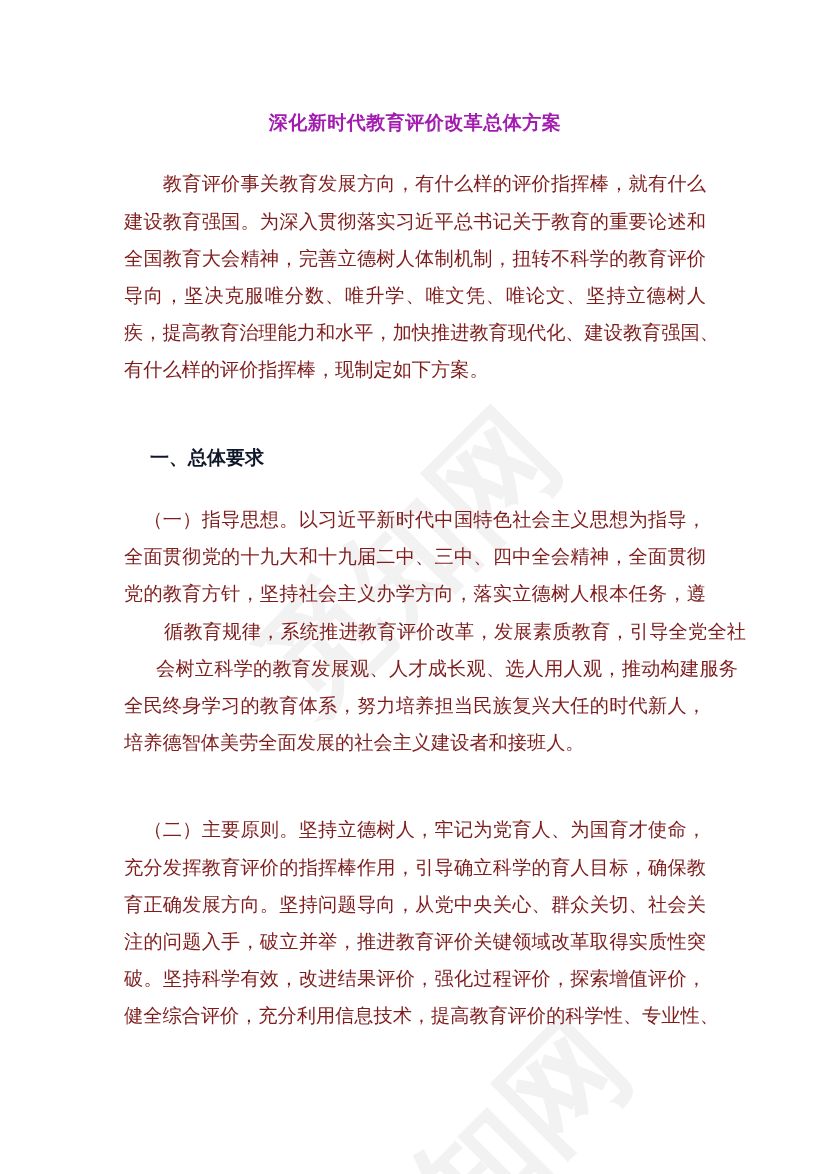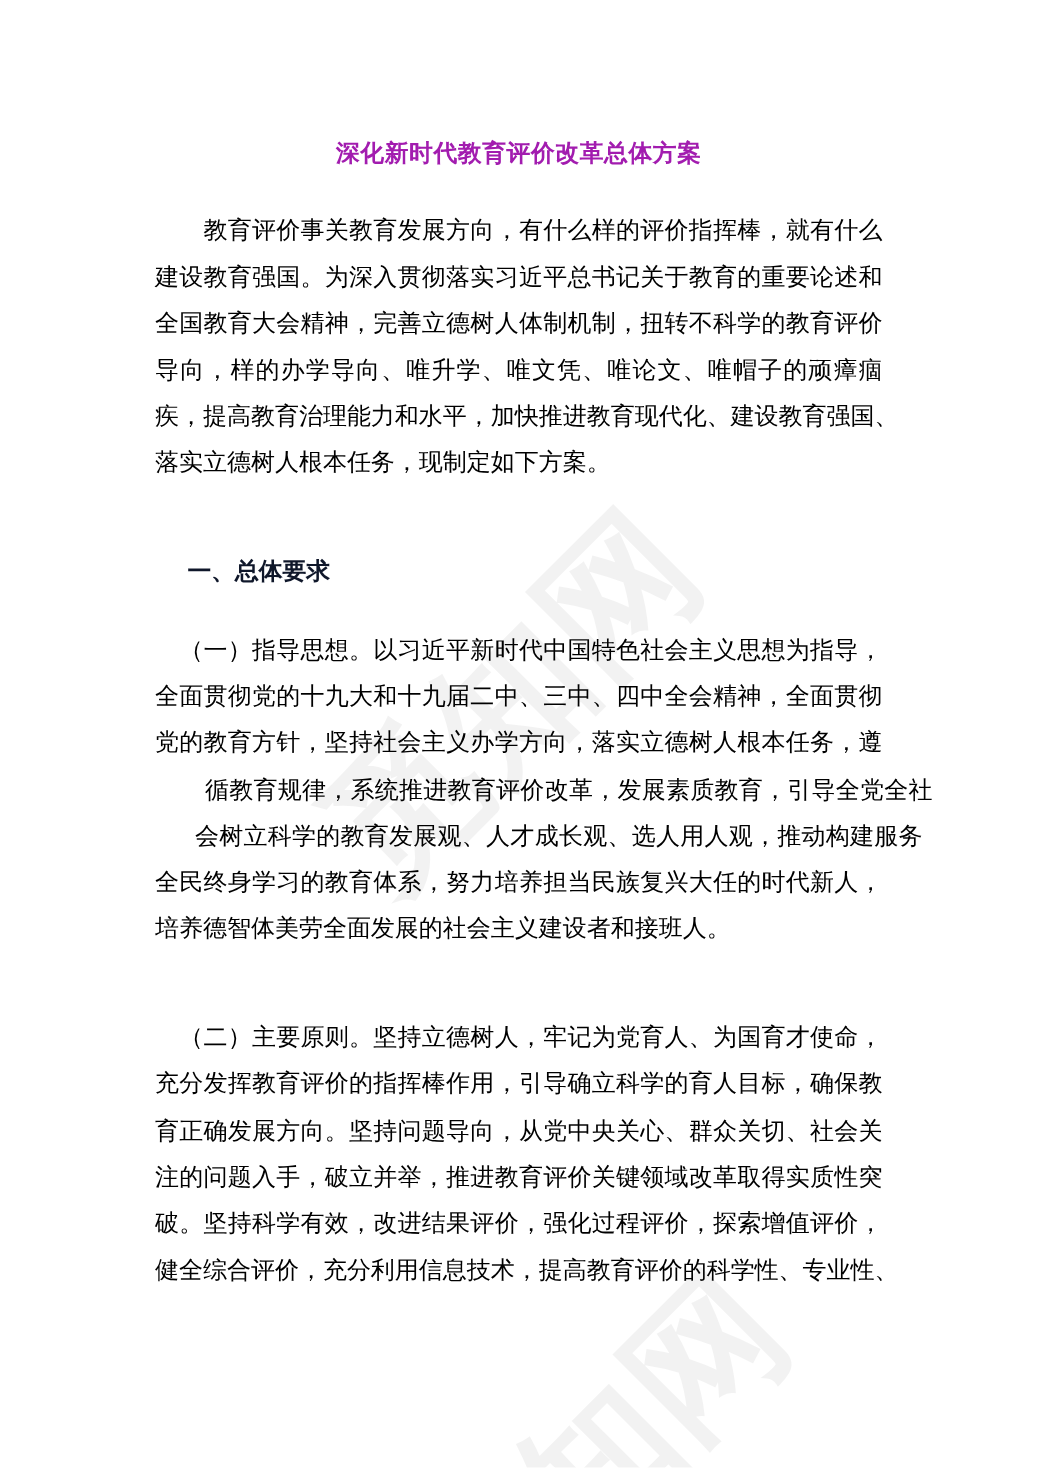--- a/index.html
+++ b/index.html
@@ -7,21 +7,21 @@
     width: 830px; height: 1174px; background: #ffffff; position: relative; overflow: hidden;
     font-family: "DejaVu Serif", "Liberation Serif", serif; color: #222;
   }
   .page { position: absolute; left: 124px; top: 0; width: 582px; }
   .title {
     position: absolute; top: 110px; left: 0; width: 582px; text-align: center;
     font-size: 19px; font-weight: bold; letter-spacing: 0.5px; color: #a21caf;
   }
   .line {
     position: absolute; left: 0; width: 582px; font-size: 19.2px; line-height: 24px;
-    white-space: nowrap; text-align: justify; text-align-last: justify; color: #000000;
+    white-space: nowrap; text-align: justify; text-align-last: justify; color: #7f1d1d;
   }
   .line.last { text-align-last: left; }
   .heading {
     position: absolute; left: 26px; font-size: 19px; font-weight: bold; line-height: 24px; color: #0f172a;
   }
   .watermark {
     position: absolute; color: rgba(0,0,0,0.05); font-size: 120px; font-weight: bold;
     font-family: "DejaVu Sans", sans-serif; transform: rotate(-45deg); pointer-events: none;
     white-space: nowrap;
   }
@@ -31,23 +31,23 @@
 
 <div class="watermark" style="left:230px; top:480px;">觅知网</div>
 <div class="watermark" style="left:300px; top:1090px;">觅知网</div>
 
 <div class="page">
   <div class="title">深化新时代教育评价改革总体方案</div>
 
   <div class="line" style="top:172px;">　　教育评价事关教育发展方向，有什么样的评价指挥棒，就有什么</div>
   <div class="line" style="top:210px;">建设教育强国。为深入贯彻落实习近平总书记关于教育的重要论述和</div>
   <div class="line" style="top:247px;">全国教育大会精神，完善立德树人体制机制，扭转不科学的教育评价</div>
-  <div class="line" style="top:284px;">导向，样的办学导向、唯升学、唯文凭、唯论文、唯帽子的顽瘴痼</div>
+  <div class="line" style="top:284px;">导向，坚决克服唯分数、唯升学、唯文凭、唯论文、坚持立德树人</div>
   <div class="line" style="top:321px;">疾，提高教育治理能力和水平，加快推进教育现代化、建设教育强国、</div>
-  <div class="line last" style="top:358px;">落实立德树人根本任务，现制定如下方案。</div>
+  <div class="line last" style="top:358px;">有什么样的评价指挥棒，现制定如下方案。</div>
 
   <div class="heading" style="top:445px;">一、总体要求</div>
 
   <div class="line" style="top:508px;">　（一）指导思想。以习近平新时代中国特色社会主义思想为指导，</div>
   <div class="line" style="top:545px;">全面贯彻党的十九大和十九届二中、三中、四中全会精神，全面贯彻</div>
   <div class="line" style="top:582px;">党的教育方针，坚持社会主义办学方向，落实立德树人根本任务，遵</div>
   <div class="line" style="top:620px;margin-left:40px;">循教育规律，系统推进教育评价改革，发展素质教育，引导全党全社</div>
   <div class="line" style="top:657px;margin-left:32px;">会树立科学的教育发展观、人才成长观、选人用人观，推动构建服务</div>
   <div class="line" style="top:694px;">全民终身学习的教育体系，努力培养担当民族复兴大任的时代新人，</div>
   <div class="line last" style="top:731px;">培养德智体美劳全面发展的社会主义建设者和接班人。</div>

